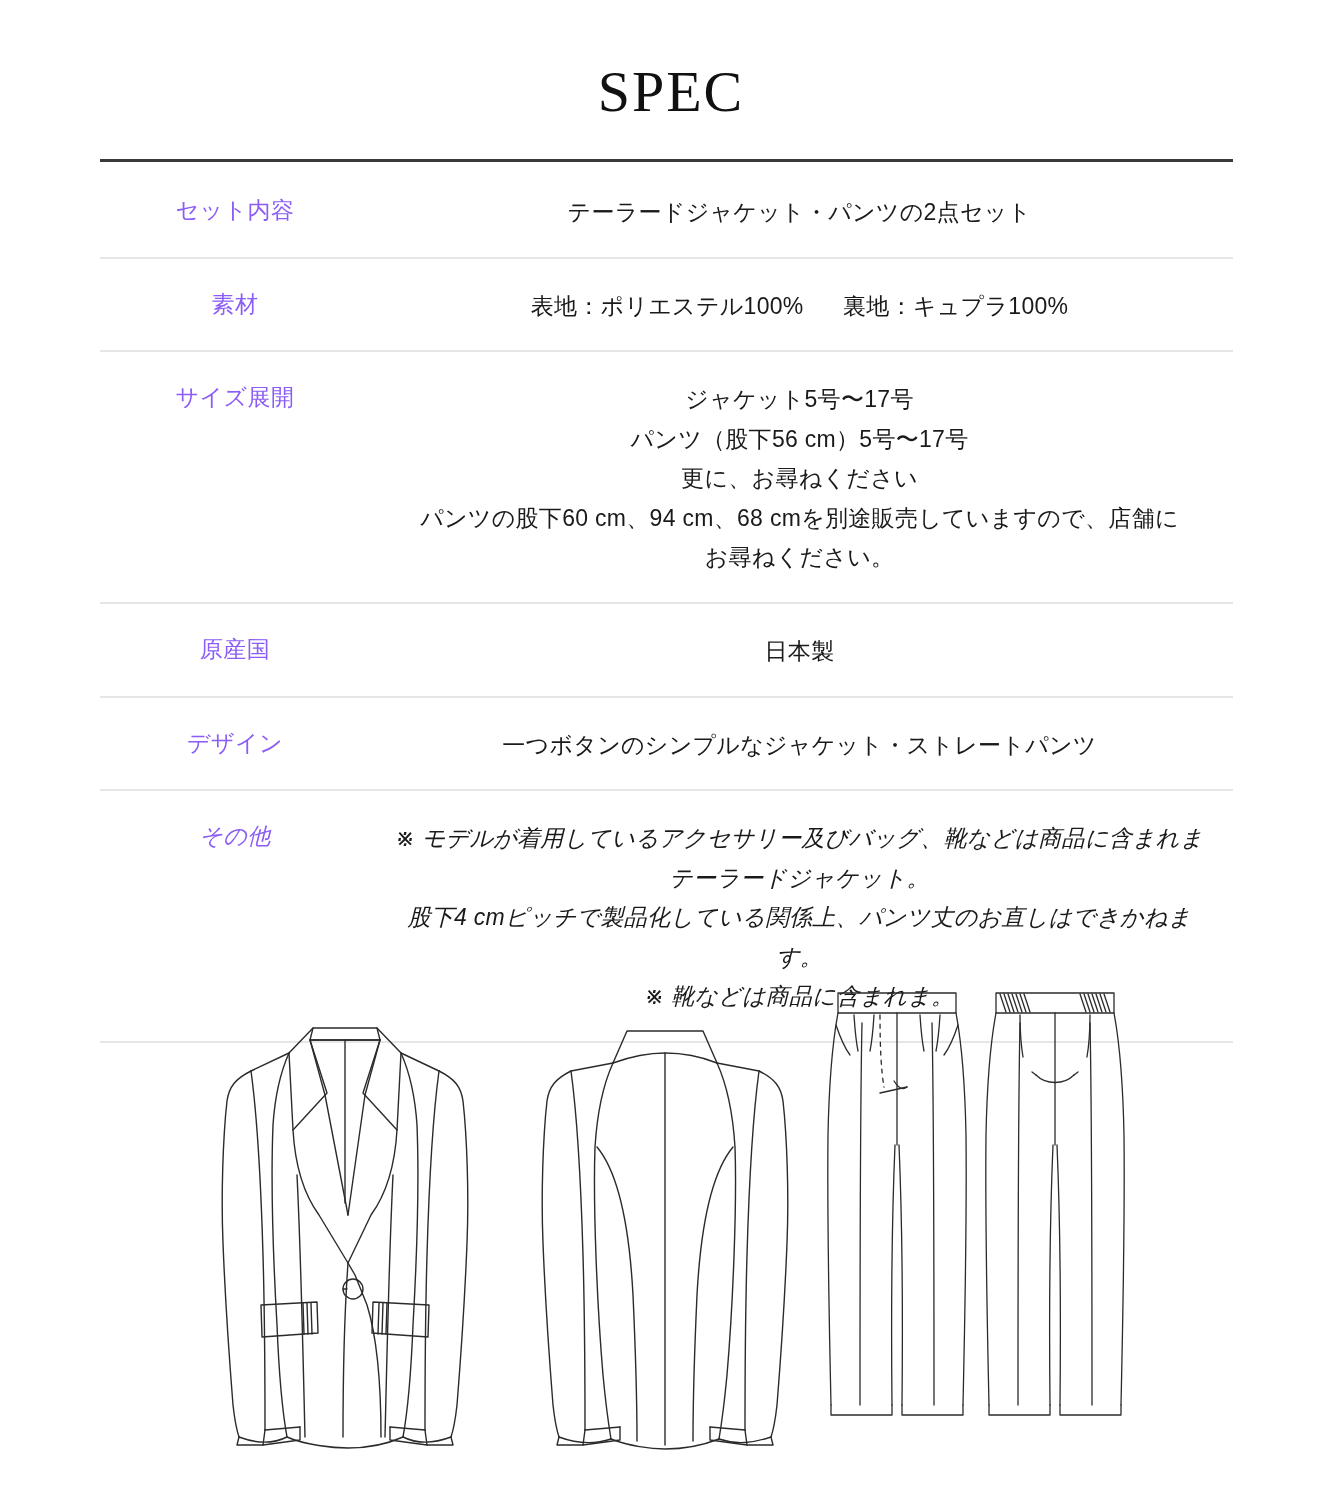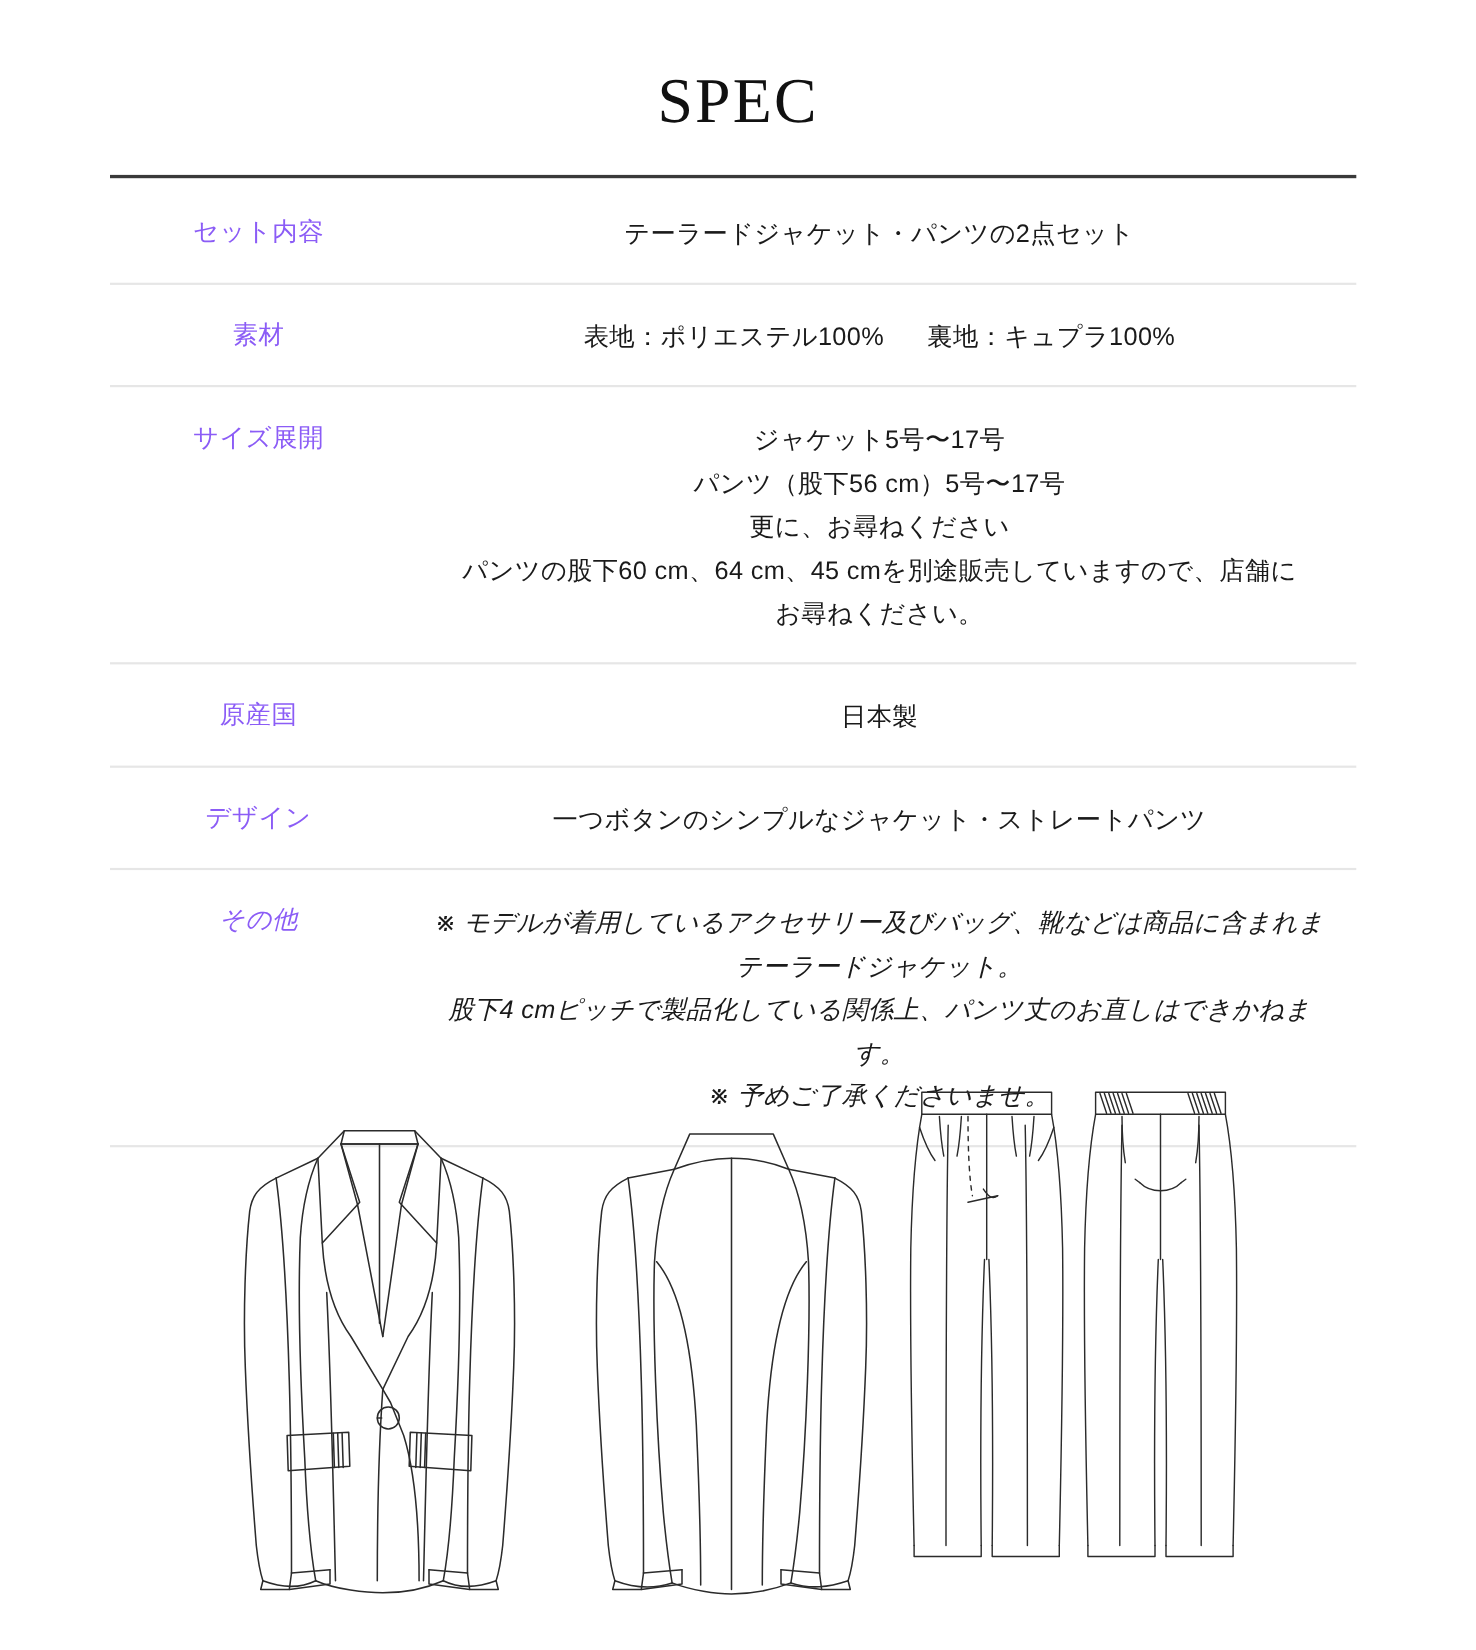--- a/index.html
+++ b/index.html
@@ -134,21 +134,21 @@
       </span>
     </div>
   </div>
 
   <div class="spec-row">
     <div class="spec-label">サイズ展開</div>
     <div class="spec-value">
       <span class="vline">ジャケット5号〜17号</span>
       <span class="vline">パンツ（股下56 cm）5号〜17号</span>
       <span class="vline">更に、お尋ねください</span>
-      <span class="vline">パンツの股下60 cm、64 cm、45 cmを別途販売していますので、店舗に</span>
+      <span class="vline">パンツの股下60 cm、94 cm、68 cmを別途販売していますので、店舗に</span>
       <span class="vline">お尋ねください。</span>
     </div>
   </div>
 
   <div class="spec-row">
     <div class="spec-label">原産国</div>
     <div class="spec-value">
       <span class="vline">日本製</span>
     </div>
   </div>
@@ -160,21 +160,21 @@
     </div>
   </div>
 
   <div class="spec-row row-last">
     <div class="spec-label">その他</div>
     <div class="spec-value">
       <span class="vline">※ モデルが着用しているアクセサリー及びバッグ、靴などは商品に含まれま</span>
       <span class="vline">テーラードジャケット。</span>
       <span class="vline">股下4 cmピッチで製品化している関係上、パンツ丈のお直しはできかねま</span>
       <span class="vline">す。</span>
-      <span class="vline">※ 予めご了承くださいませ。</span>
+      <span class="vline">※ 靴などは商品に含まれま。</span>
     </div>
   </div>
 
 </div>
 
 <div class="illustration">
 
   <div class="fig fig-jacket-front">
     <svg width="320" height="500" viewBox="0 0 320 500" fill="none" stroke="#2b2b2b" stroke-width="1.4" stroke-linejoin="round" stroke-linecap="round">
 

